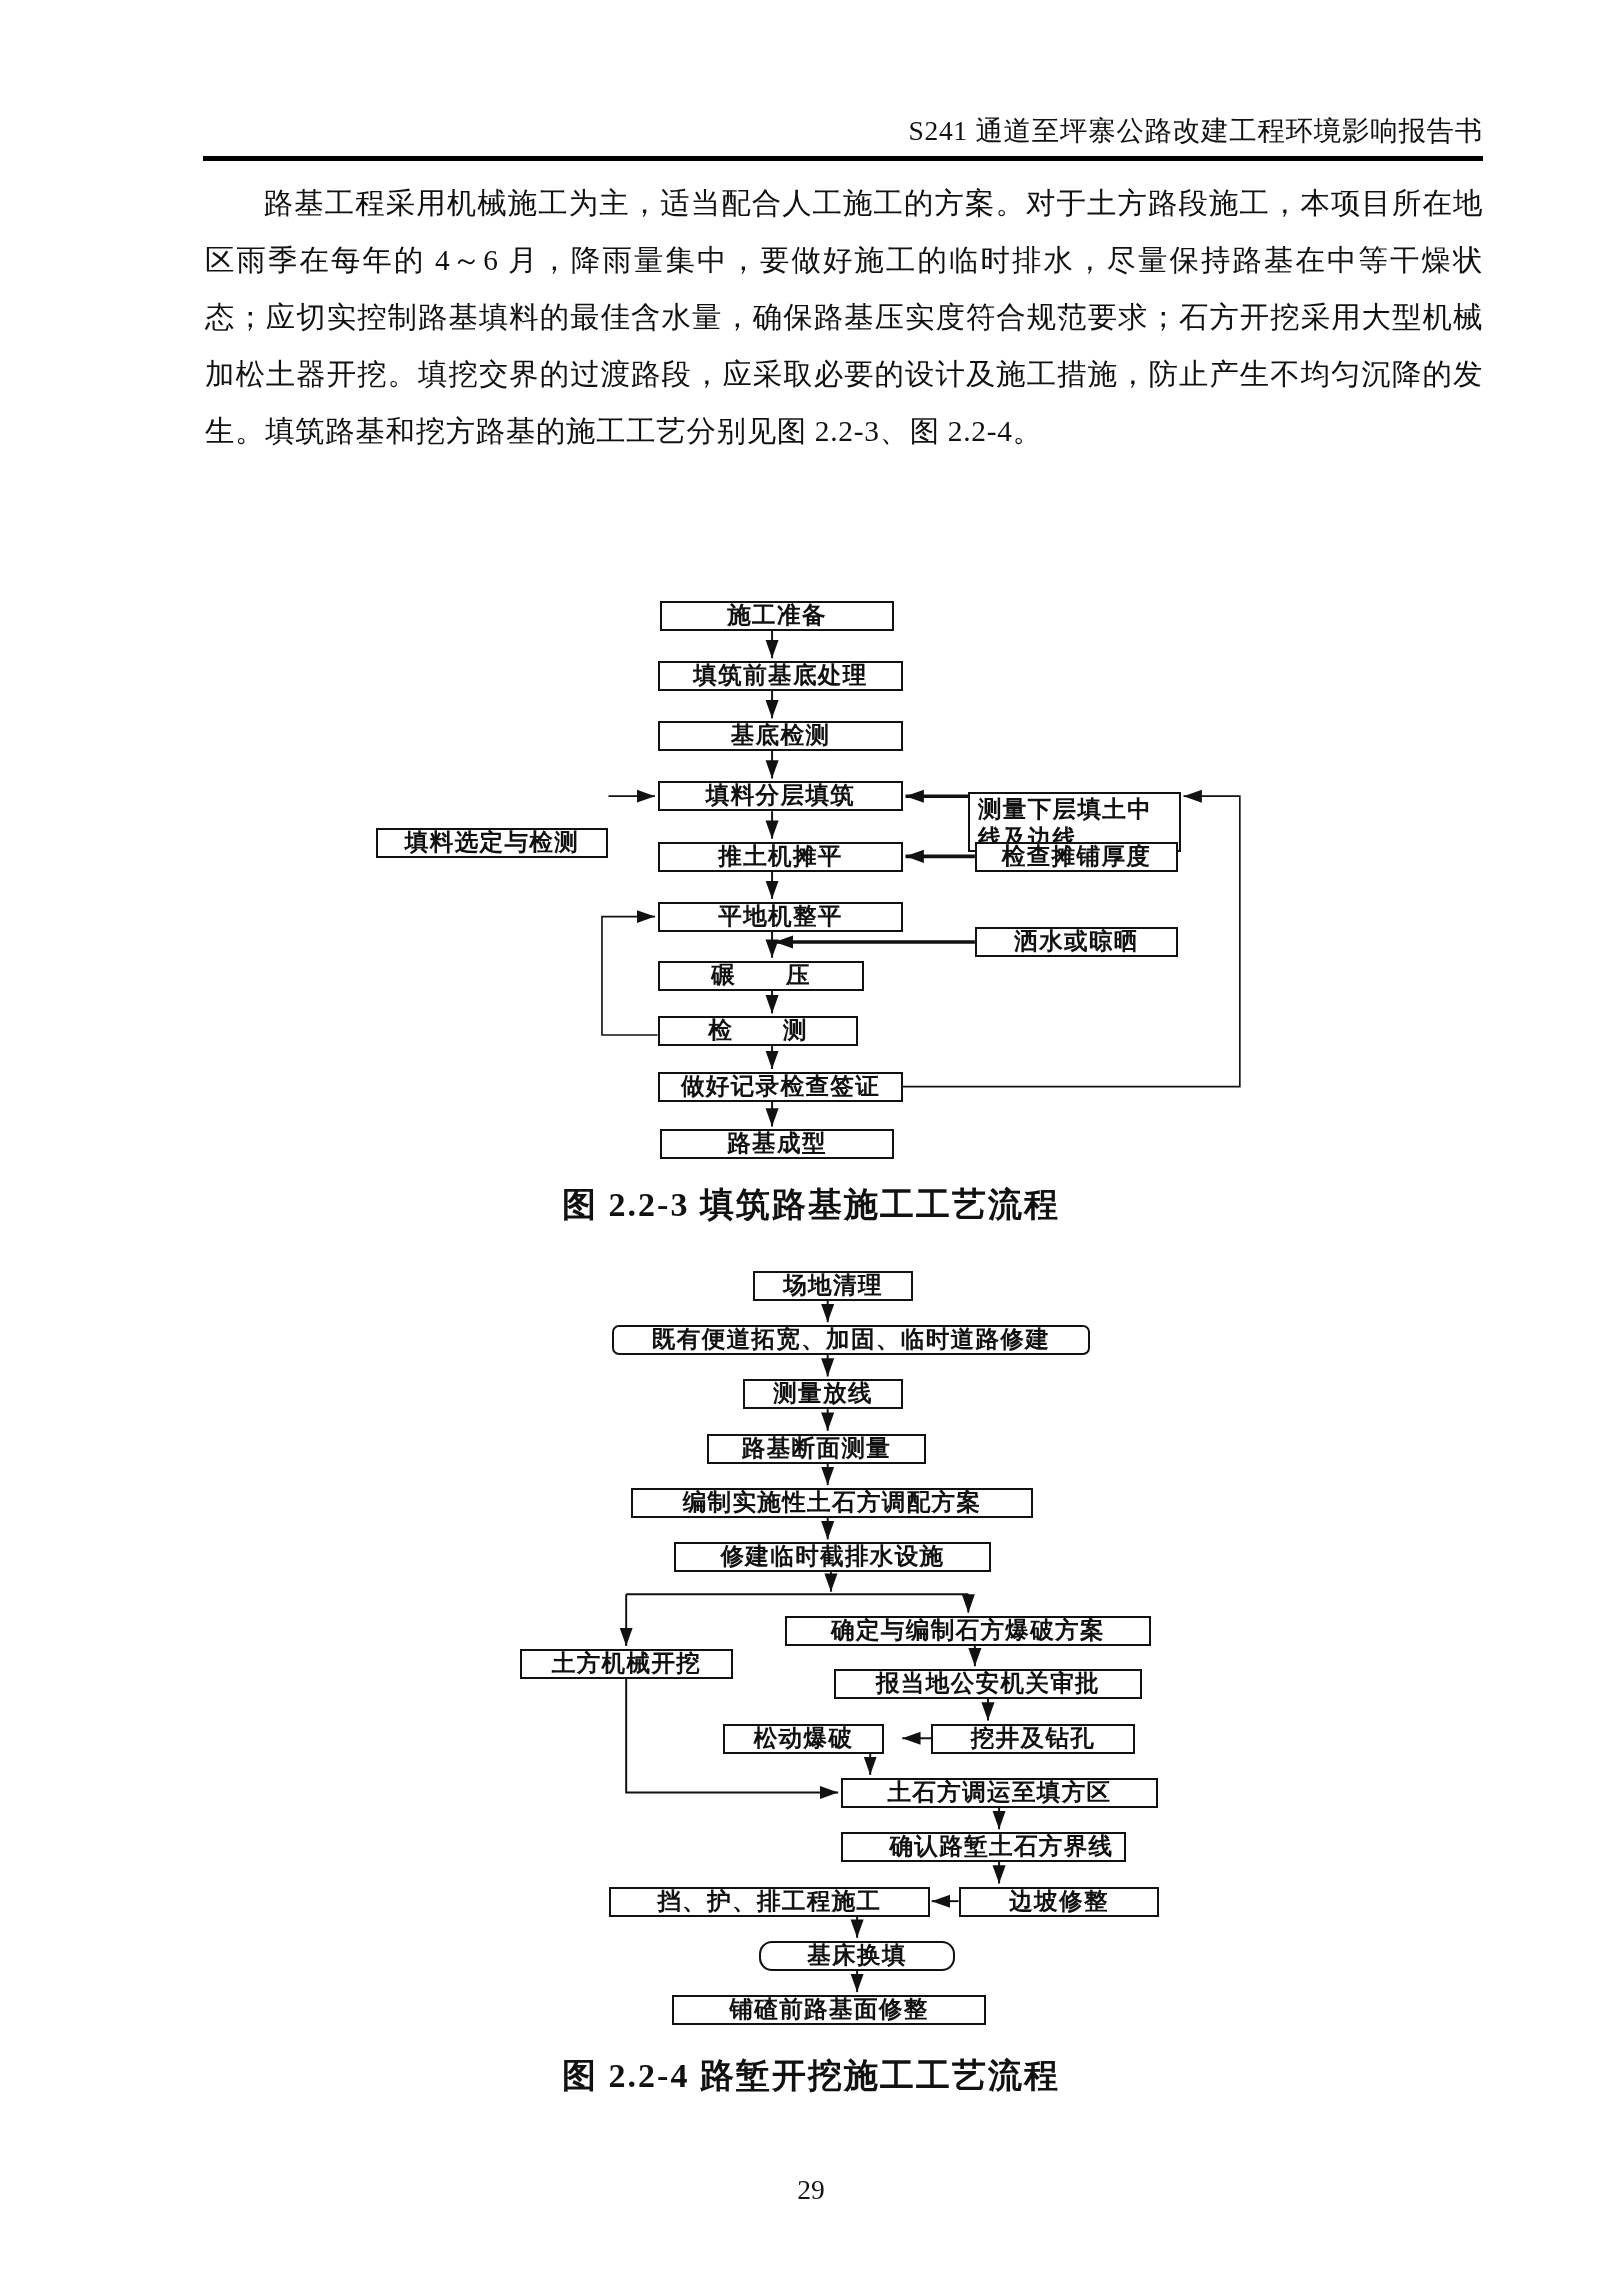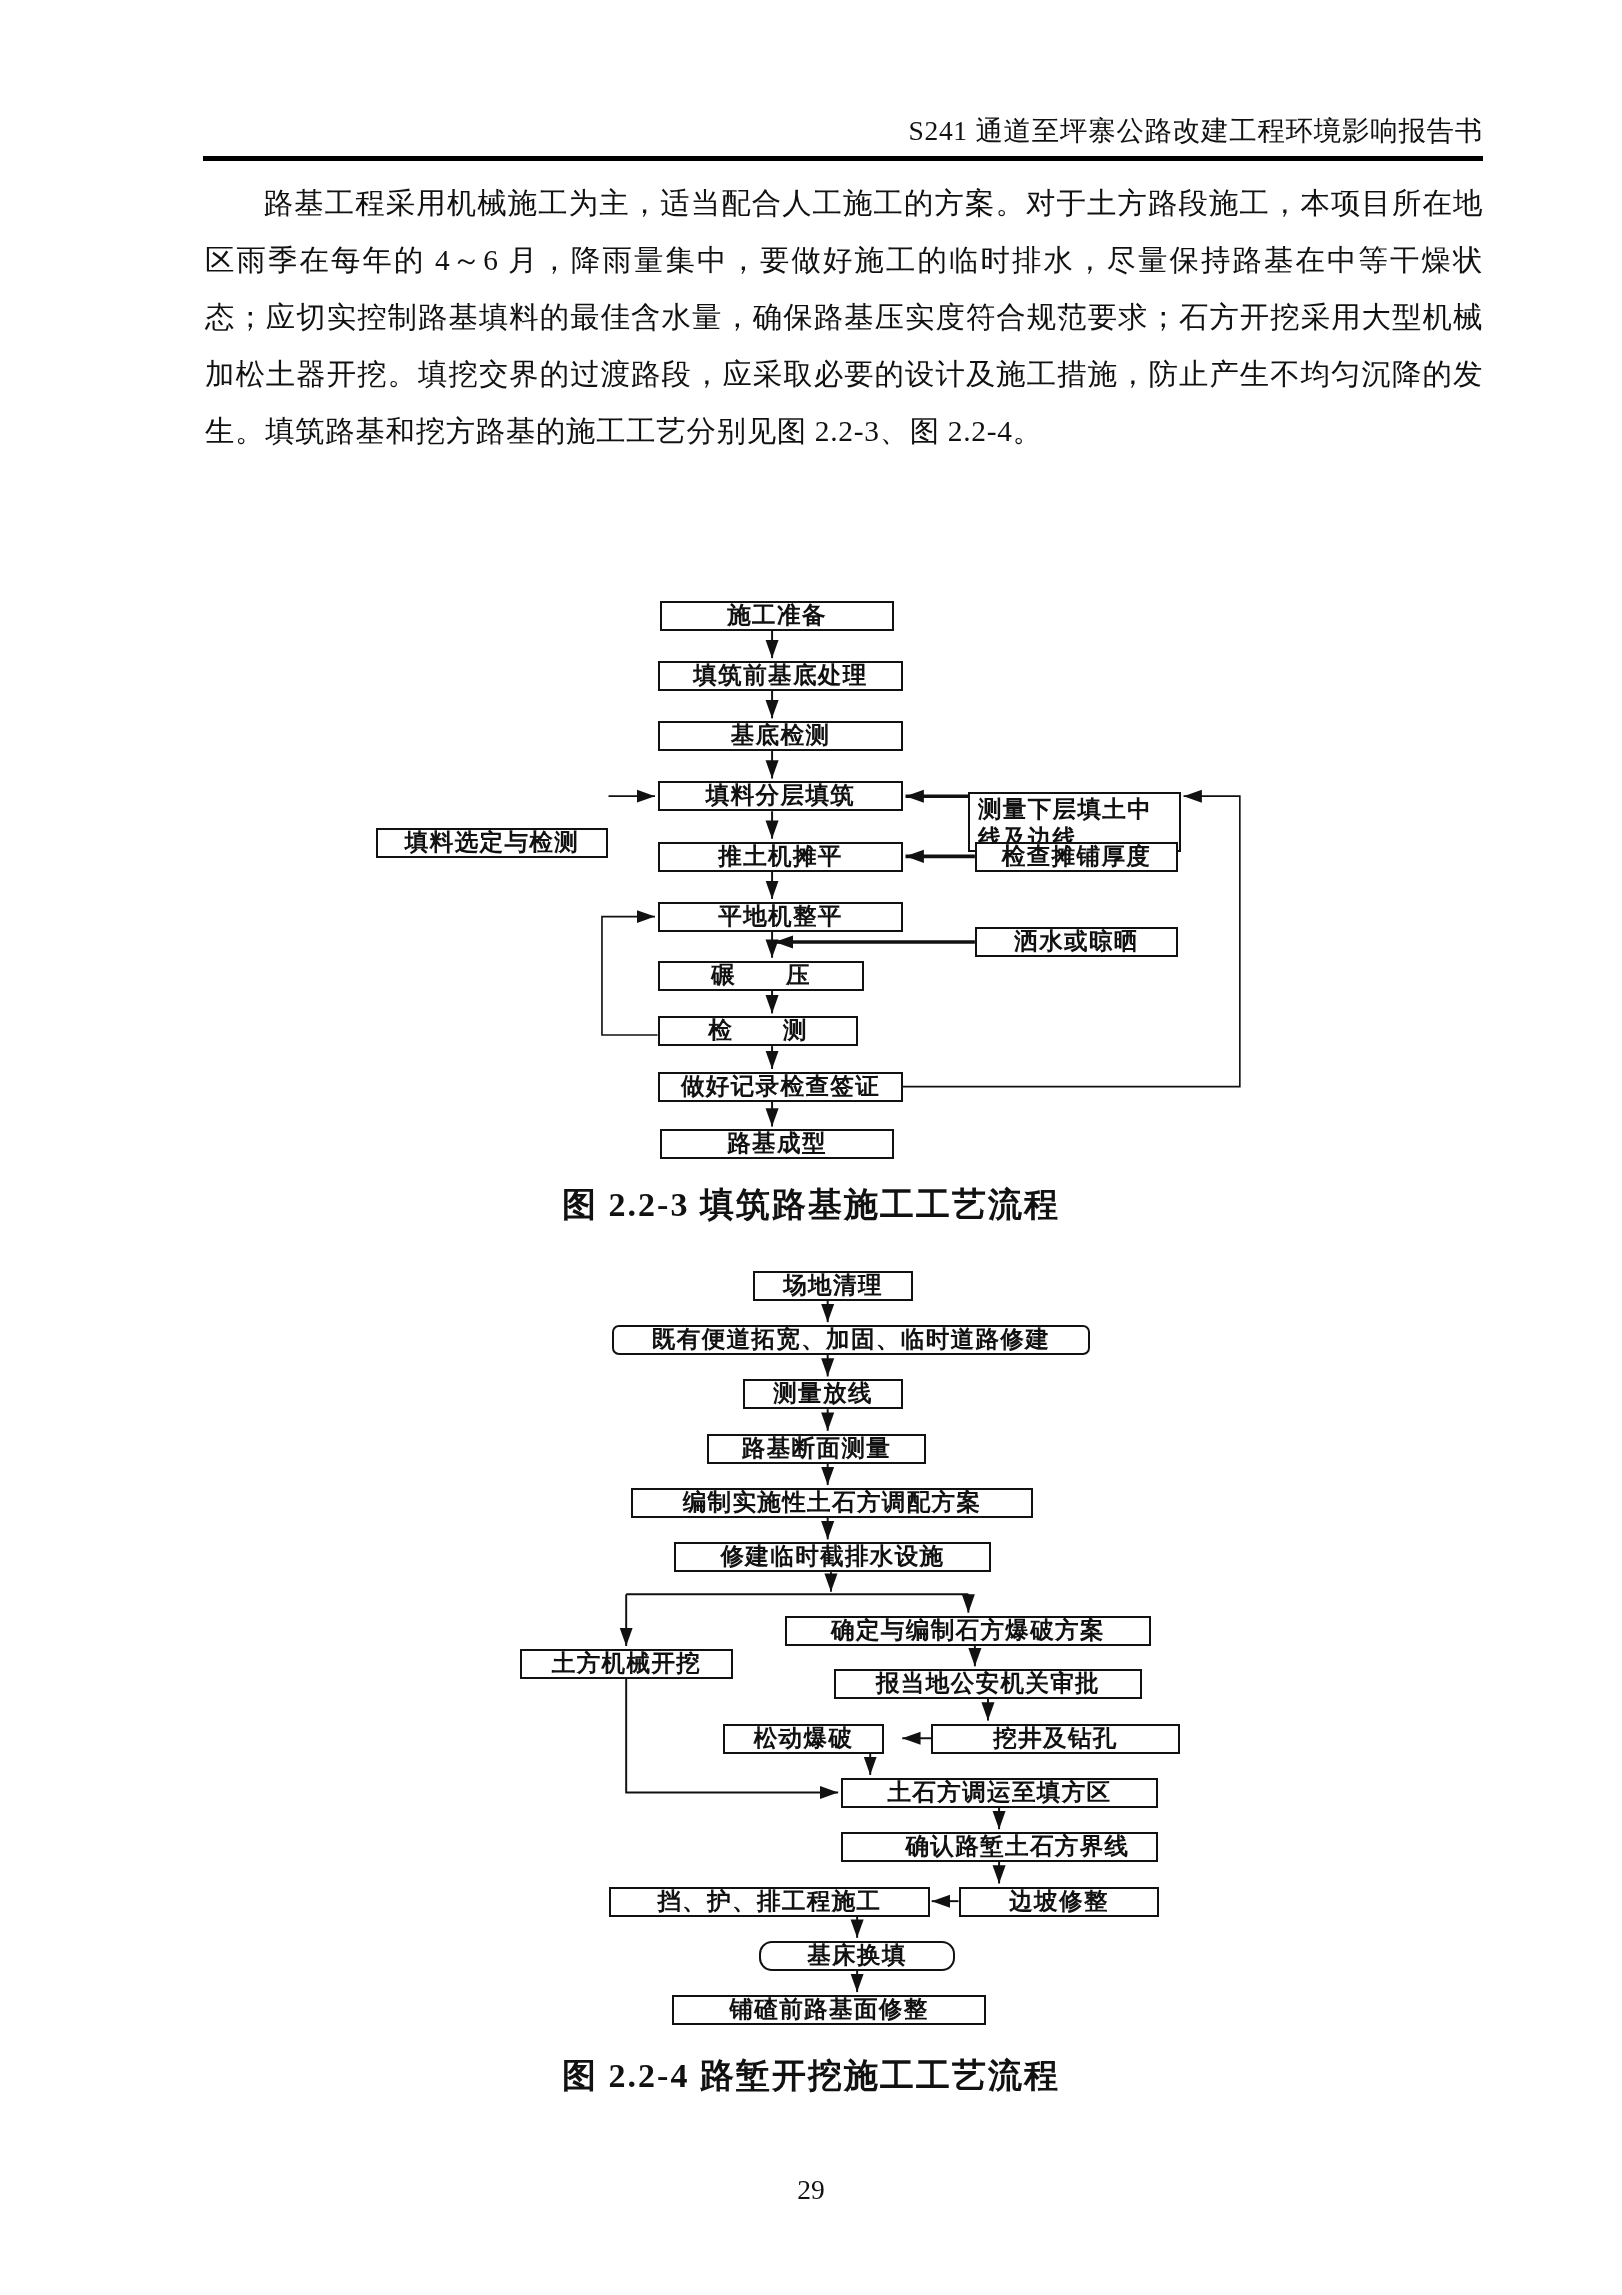--- a/index.html
+++ b/index.html
@@ -115,23 +115,23 @@
   <div class="fbox" style="left:753px;top:1271px;width:160px;">场地清理</div>
   <div class="fbox" style="left:612px;top:1325px;width:478px;border-radius:7px;">既有便道拓宽、加固、临时道路修建</div>
   <div class="fbox" style="left:743px;top:1379px;width:160px;">测量放线</div>
   <div class="fbox hv" style="left:707px;top:1434px;width:219px;">路基断面测量</div>
   <div class="fbox" style="left:631px;top:1488px;width:402px;">编制实施性土石方调配方案</div>
   <div class="fbox" style="left:674px;top:1542px;width:317px;">修建临时截排水设施</div>
   <div class="fbox" style="left:785px;top:1616px;width:366px;">确定与编制石方爆破方案</div>
   <div class="fbox hv" style="left:520px;top:1649px;width:213px;">土方机械开挖</div>
   <div class="fbox" style="left:834px;top:1669px;width:308px;">报当地公安机关审批</div>
   <div class="fbox" style="left:723px;top:1724px;width:161px;">松动爆破</div>
-  <div class="fbox" style="left:931px;top:1724px;width:249px;">挖井及钻孔</div>
+  <div class="fbox" style="left:931px;top:1724px;width:204px;">挖井及钻孔</div>
   <div class="fbox" style="left:841px;top:1778px;width:317px;">土石方调运至填方区</div>
-  <div class="fbox" style="left:841px;top:1832px;width:317px;padding-left:36px;">确认路堑土石方界线</div>
+  <div class="fbox" style="left:841px;top:1832px;width:285px;padding-left:36px;">确认路堑土石方界线</div>
   <div class="fbox hv" style="left:609px;top:1887px;width:321px;">挡、护、排工程施工</div>
   <div class="fbox hv" style="left:959px;top:1887px;width:200px;">边坡修整</div>
   <div class="fbox" style="left:759px;top:1941px;width:196px;border-radius:13px;">基床换填</div>
   <div class="fbox" style="left:672px;top:1995px;width:314px;">铺碴前路基面修整</div>
 
   <div class="caption" style="top:2053px;">图 2.2-4 路堑开挖施工工艺流程</div>
 
   <div class="pageno" style="top:2174px;">29</div>
 
 </div>

